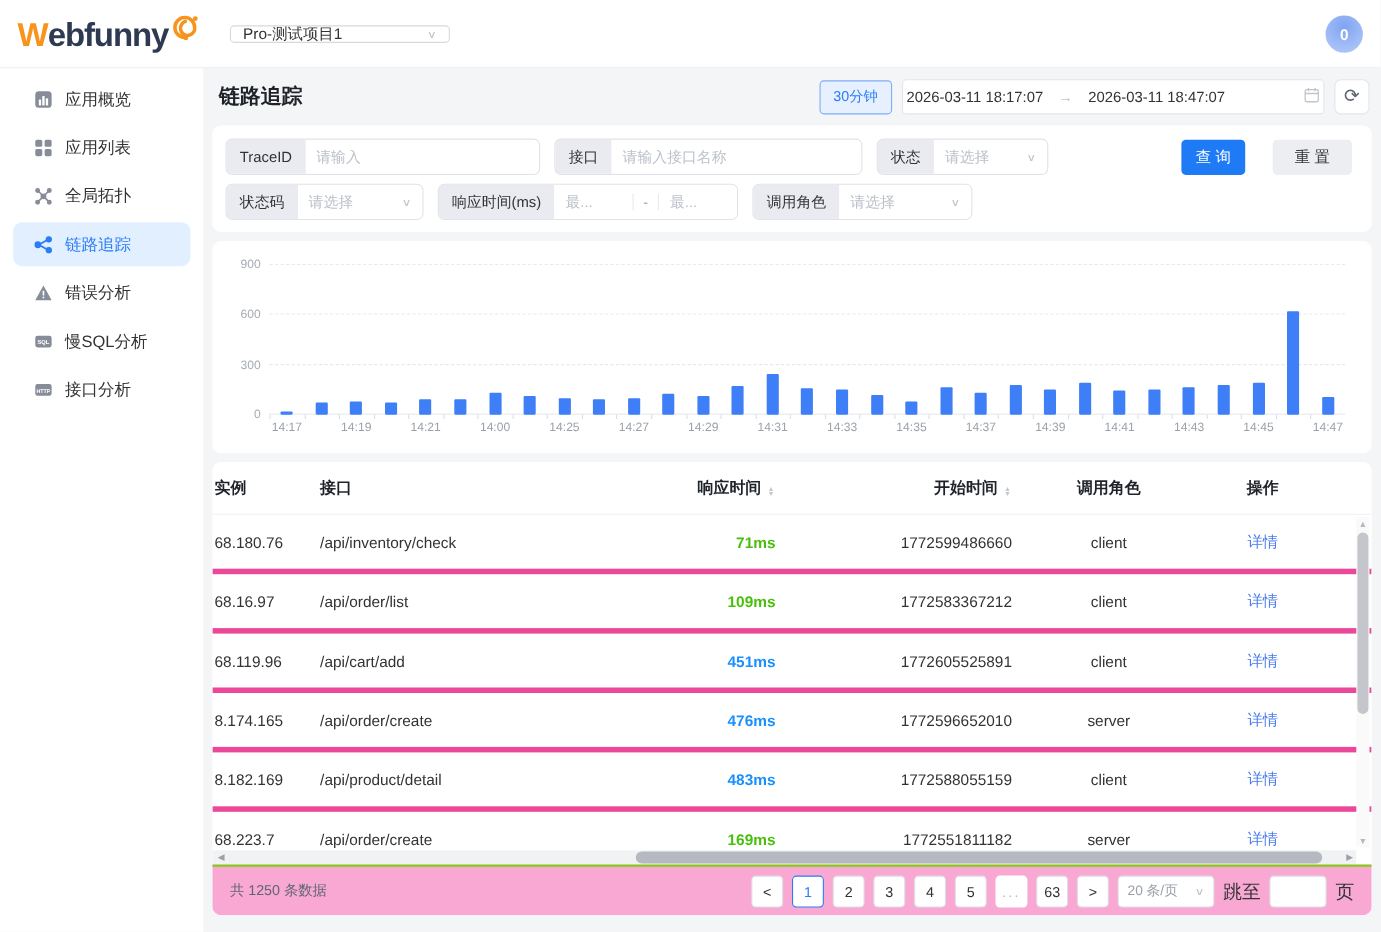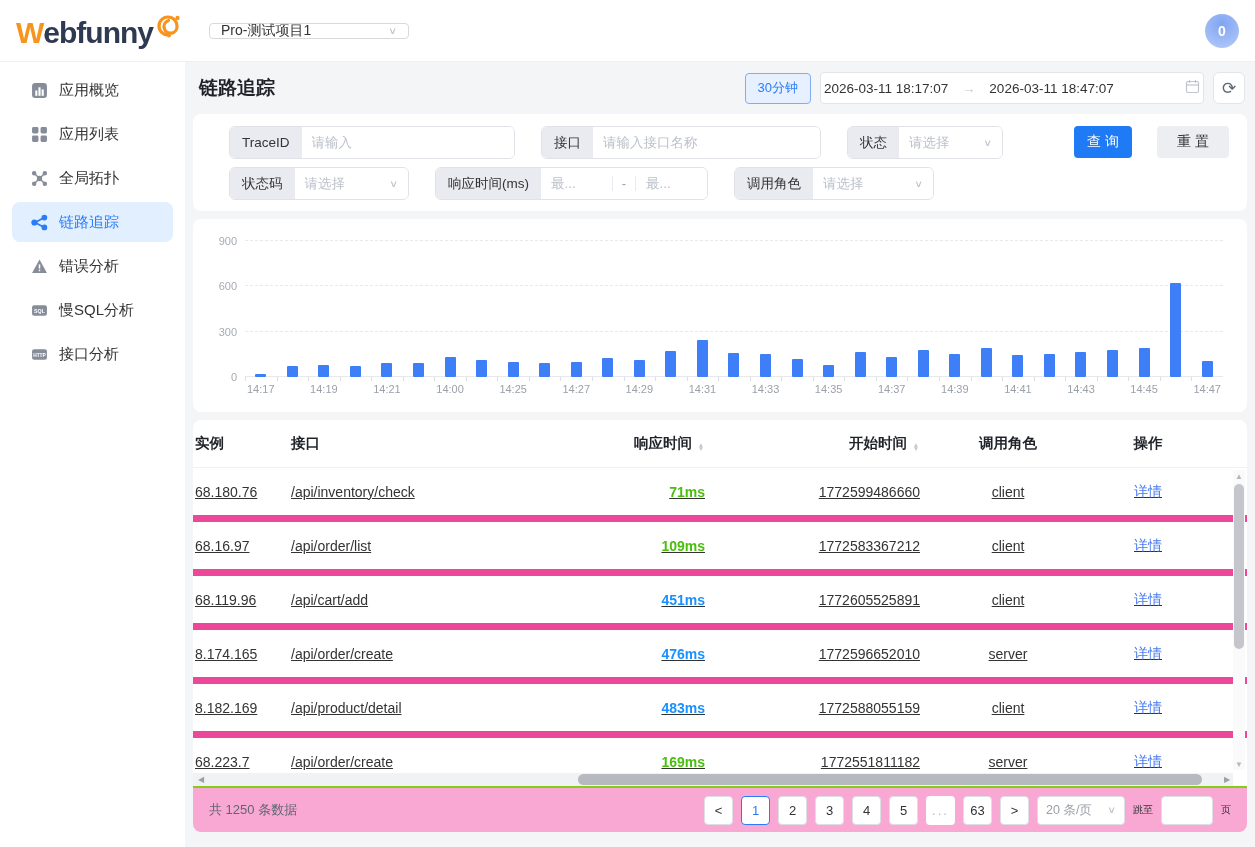--- a/index.html
+++ b/index.html
@@ -41,21 +41,21 @@
     display:flex; align-items:center; padding:0 3px; font-size:13.5px; color:#333; cursor:pointer; }
   .date-box .arrow { color:#c0c4cc; margin:0 14px; font-size:13px; }
   .date-box .cal { margin-left:auto; color:#c0c4cc; }
   .refresh-btn { width:32px; height:32px; background:#fff; border:1px solid #e3e5e8; border-radius:6px;
     display:flex; align-items:center; justify-content:center; color:#5f6670; font-size:17px; cursor:pointer; }
 
   .card { background:#fff; border-radius:8px; margin:0 8px 8px 8px; }
 
   
   .filter-card { padding:12px 18px 11px 12px; }
-  .f-row { display:flex; align-items:flex-start; gap:26px;margin-left:24px; }
+  .f-row { display:flex; align-items:flex-end; gap:13px; }
   .f-row + .f-row { margin-top:8px; }
   .igroup { display:flex; align-items:stretch; height:33px; border:1px solid #e0e2e7; border-radius:6px;
     overflow:hidden; background:#fff; }
   .ilabel { background:#e9ebf1; padding:0 12px; display:flex; align-items:center; font-size:13.5px;
     color:#333; white-space:nowrap; }
   .igroup input { border:none; outline:none; padding:0 10px; font-size:13.5px; color:#333; background:#fff; }
   .igroup input::placeholder { color:#bcc1ca; }
   .fake-select { display:flex; align-items:center; justify-content:space-between; padding:0 10px;
     font-size:13.5px; color:#bcc1ca; cursor:pointer; background:#fff; }
   .minmax { display:flex; align-items:center; background:#fff; }
@@ -88,21 +88,21 @@
   .thead { height:48px; font-weight:bold; font-size:14.5px; color:#1f2329; border-bottom:1px solid #f0f1f4; }
   .th, .td { padding:0 8px; white-space:nowrap; }
   .col-instance { margin-left:-6px; }
   .col-dur { text-align:right; }
   .col-start { text-align:right; }
   .col-role { text-align:center; }
   .col-op { text-align:center; }
   .sorter { display:inline-flex; flex-direction:column; margin-left:5px; vertical-align:1px; line-height:4px; }
   .sorter i { font-style:normal; font-size:8px; color:#c3c7ce; transform:scale(.8); }
   .tbody { height:303px; overflow:hidden; }
-  .trow { height:54px; font-size:14px; color:#333; border-bottom:7px solid #ec4899;text-decoration:underline; }
+  .trow { height:54px; font-size:14px; color:#333; border-bottom:5px solid #ec4899; }
   .dur { font-weight:bold; }
   .dur.green { color:#49bf0c; }
   .dur.blue { color:#1890ff; }
   .detail-link { color:#4a7cf0; cursor:pointer; font-size:14px; }
 
   .vscroll { position:absolute; top:50px; right:2px; bottom:62px; width:12px; background:#fafafa; }
   .vscroll .up, .vscroll .dn { position:absolute; left:0; width:12px; height:12px; color:#b5b8be; font-size:8px;
     display:flex; align-items:center; justify-content:center; }
   .vscroll .up { top:0; } .vscroll .dn { bottom:0; }
   .vthumb { position:absolute; left:1px; width:10px; top:14px; height:55%; background:#c4c6cb; border-radius:5px; }
@@ -116,21 +116,21 @@
   .pager { position:absolute; left:0; right:0; bottom:0; height:46px; border-top:2px solid #84cc16;
     display:flex; align-items:center; padding:0 16px; font-size:13px; color:#5f6670; background:#f9a8d4; }
   .pager-right { margin-left:auto; display:flex; align-items:center; gap:8px; }
   .pbtn { min-width:29px; height:29px; border:1px solid #dcdfe3; border-radius:4px; background:#fff;
     display:flex; align-items:center; justify-content:center; font-size:13px; color:#333; cursor:pointer; padding:0 6px; }
   .pbtn.active { border-color:#2a7cf7; color:#2a7cf7; }
   .pbtn.noborder { border:none; color:#b6bac1; letter-spacing:2px; cursor:default; }
   .psize { width:88px; height:29px; border:1px solid #dcdfe3; border-radius:4px; display:flex; align-items:center;
     justify-content:space-between; padding:0 8px; color:#9aa0a8; font-size:12.5px; background:#fff; cursor:pointer;text-align:right; }
   .jump-input { width:52px; height:29px; border:1px solid #dcdfe3; border-radius:4px; outline:none; padding:0 6px; }
-  .jump-lab { color:#333; font-size:10px; }
+  .jump-lab { color:#333; font-size:17px; }
 </style>
 </head>
 <body>
 
 <div class="topbar">
   <div class="logo">
     <span class="w">W</span>
       <span class="rest">ebfunny</span>
     <span class="logo-spiral">
       <svg width="26" height="26" viewBox="0 0 26 26">

